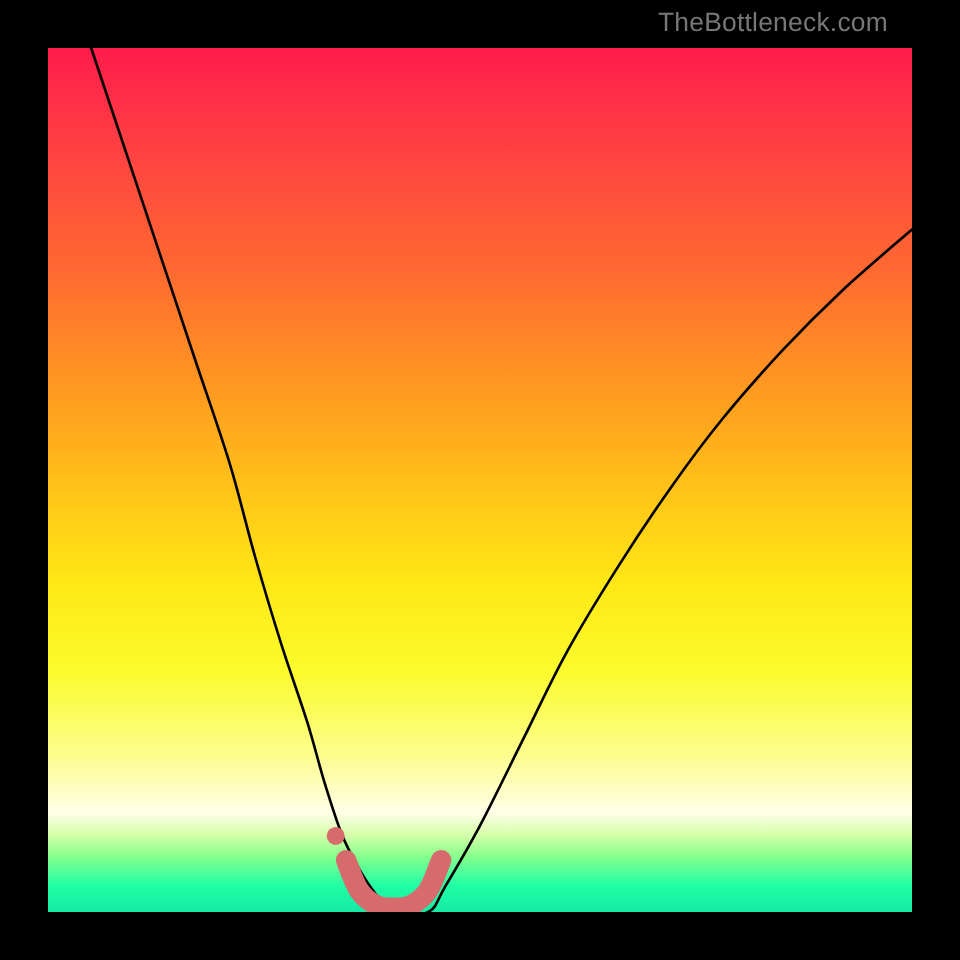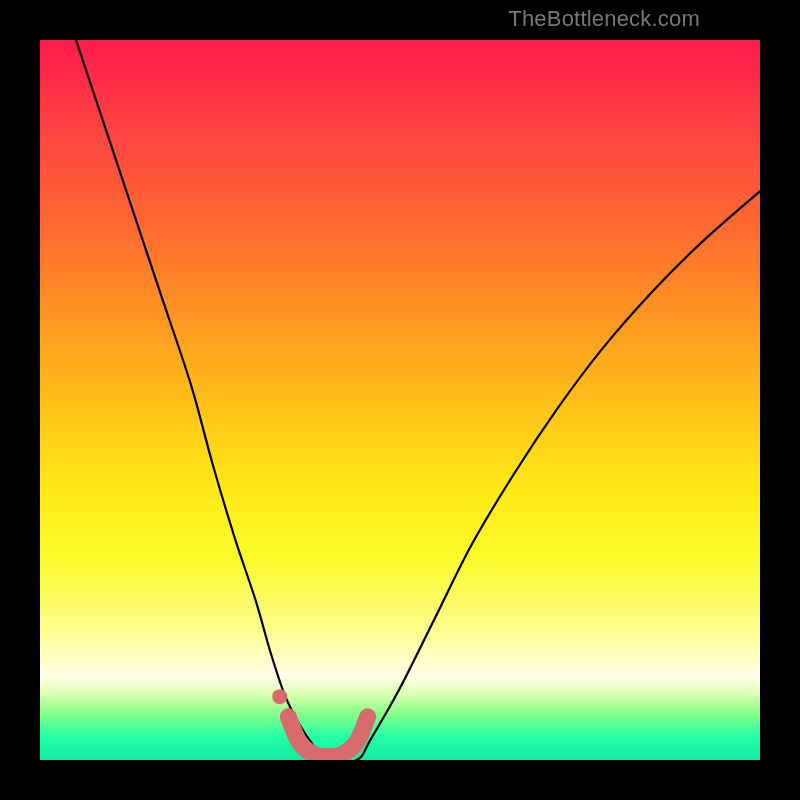--- a/index.html
+++ b/index.html
@@ -9,20 +9,21 @@
     height: 800px;
     background: #000;
     overflow: hidden;
     font-family: Arial, Helvetica, sans-serif;
   }
   .frame {
     position: relative;
     width: 714px;
     height: 800px;
     background: #000;
+    padding-left: 40px;
   }
   .watermark {
     position: absolute;
     top: 6px;
     right: 14px;
     color: #777;
     font-size: 22px;
     font-weight: 500;
     letter-spacing: 0.2px;
     z-index: 10;

